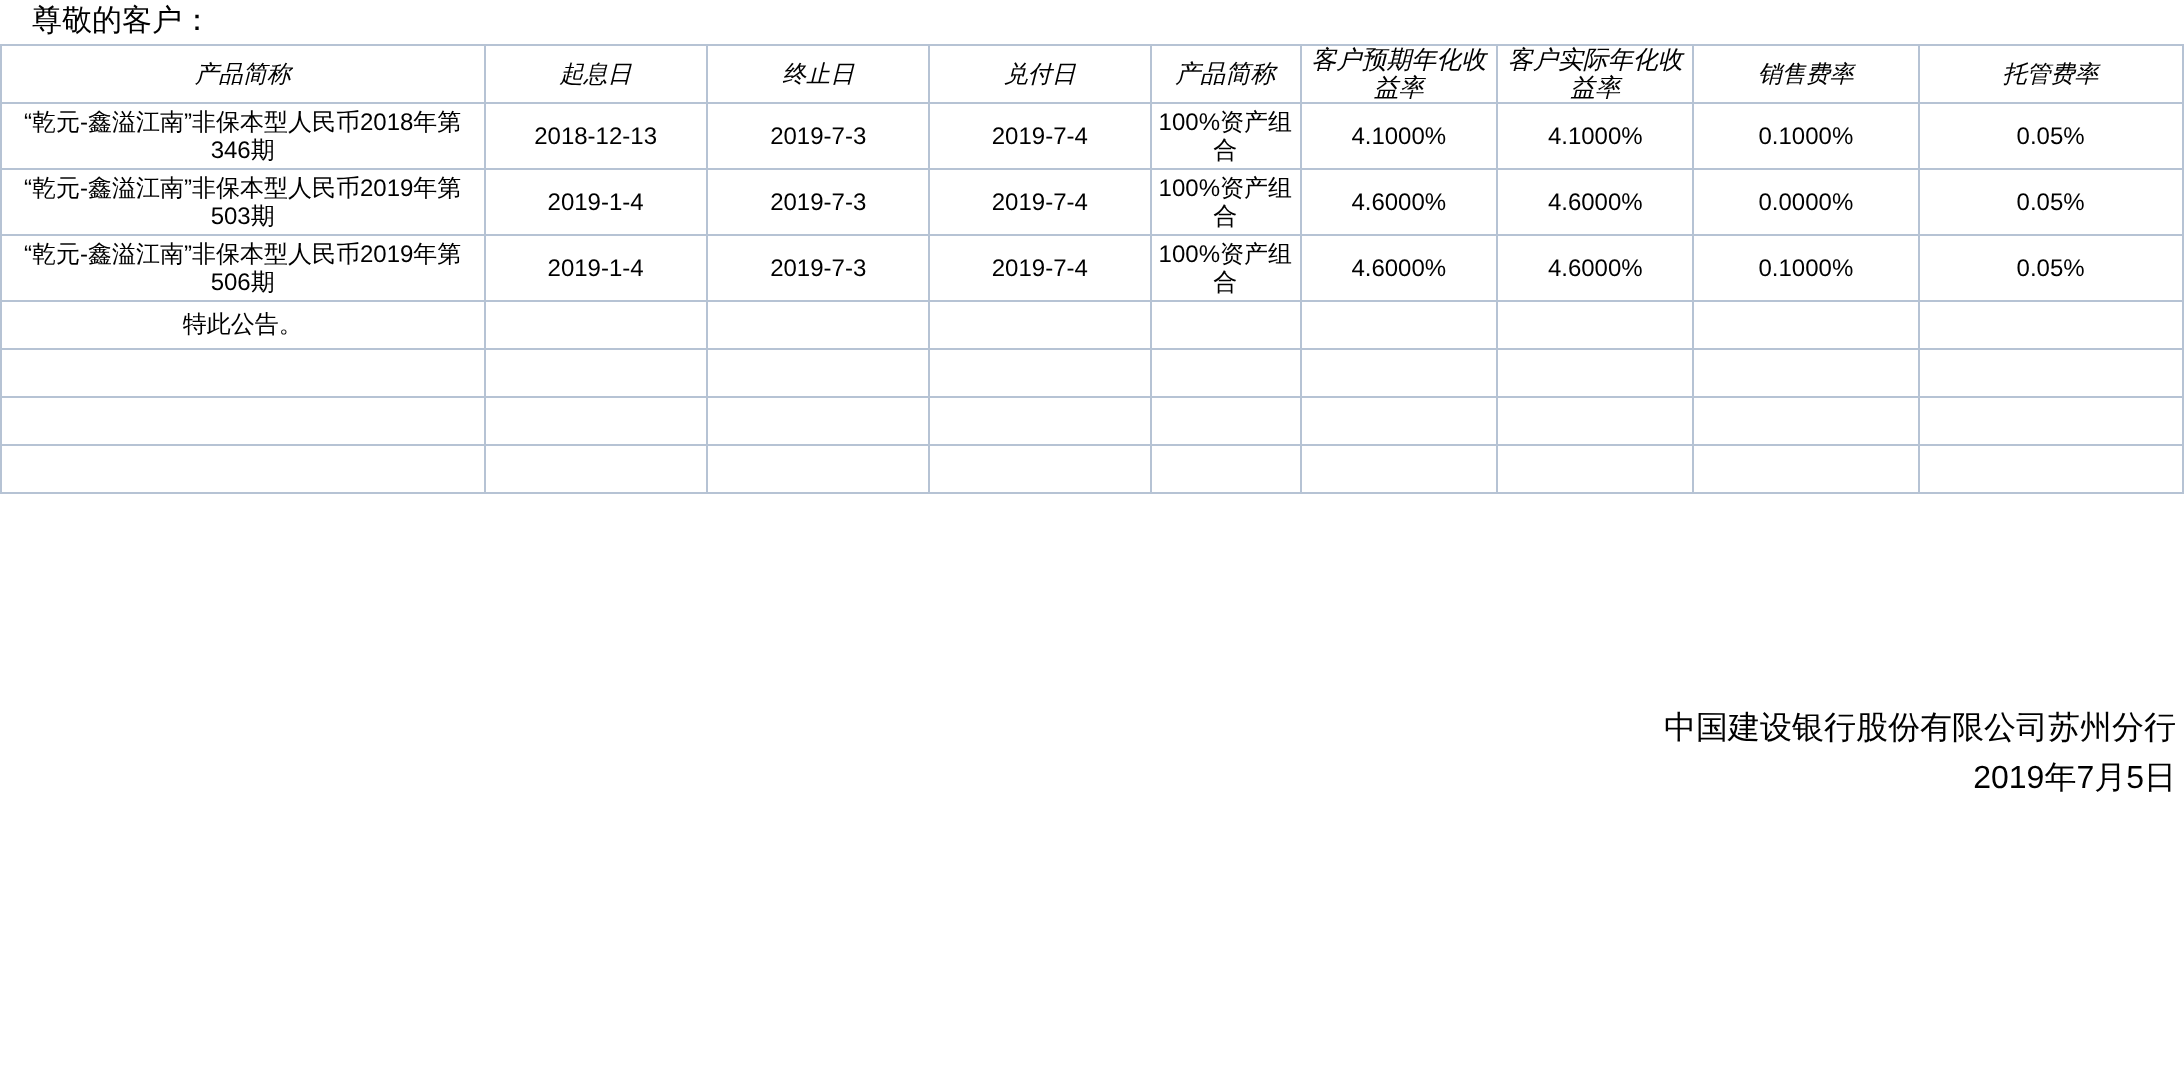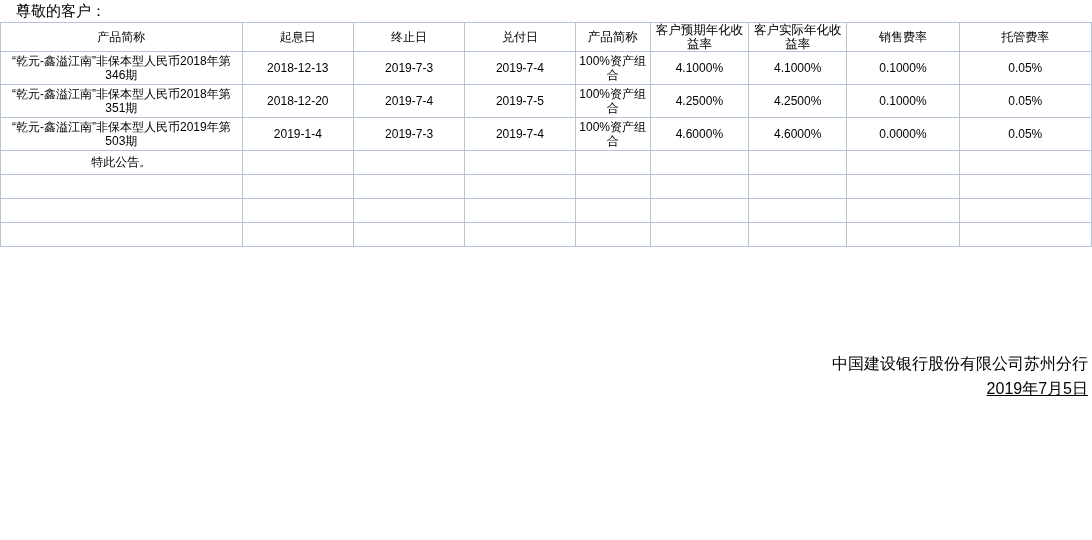--- a/index.html
+++ b/index.html
@@ -43,20 +43,21 @@
     font-weight: normal;
     text-align: center;
     vertical-align: middle;
     overflow: hidden;
   }
   thead th {
     font-weight: bold;
     font-size: 13px;
     height: 26px;
     line-height: 15px;
+    font-style: italic;
   }
   thead th.two-line {
     font-size: 12.5px;
     line-height: 14px;
   }
   td.name {
     text-align: left;
     font-size: 12px;
     line-height: 14px;
     padding-left: 3px;
@@ -133,41 +134,41 @@
         <td class="num">2018-12-13</td>
         <td class="num">2019-7-3</td>
         <td class="num">2019-7-4</td>
         <td class="scope">100%资产组合</td>
         <td class="num">4.1000%</td>
         <td class="num">4.1000%</td>
         <td class="num">0.1000%</td>
         <td class="num">0.05%</td>
       </tr>
       <tr class="data-row">
-        <td class="name">“乾元-鑫溢江南”非保本型人民币2018年第351期</td>
-        <td class="num">2018-12-20</td>
-        <td class="num">2019-7-4</td>
-        <td class="num">2019-7-5</td>
-        <td class="scope">100%资产组合</td>
-        <td class="num">4.2500%</td>
-        <td class="num">4.2500%</td>
-        <td class="num">0.1000%</td>
-        <td class="num">0.05%</td>
-      </tr>
-      <tr class="data-row">
         <td class="name">“乾元-鑫溢江南”非保本型人民币2019年第503期</td>
         <td class="num">2019-1-4</td>
         <td class="num">2019-7-3</td>
         <td class="num">2019-7-4</td>
         <td class="scope">100%资产组合</td>
         <td class="num">4.6000%</td>
         <td class="num">4.6000%</td>
         <td class="num">0.0000%</td>
         <td class="num">0.05%</td>
       </tr>
+      <tr class="data-row">
+        <td class="name">“乾元-鑫溢江南”非保本型人民币2019年第506期</td>
+        <td class="num">2019-1-4</td>
+        <td class="num">2019-7-3</td>
+        <td class="num">2019-7-4</td>
+        <td class="scope">100%资产组合</td>
+        <td class="num">4.6000%</td>
+        <td class="num">4.6000%</td>
+        <td class="num">0.1000%</td>
+        <td class="num">0.05%</td>
+      </tr>
 
       <tr class="blank-row">
         <td class="notice">特此公告。</td>
         <td class="empty"></td>
         <td class="empty"></td>
         <td class="empty"></td>
         <td class="empty"></td>
         <td class="empty"></td>
         <td class="empty"></td>
         <td class="empty"></td>
@@ -203,15 +204,15 @@
         <td class="empty"></td>
         <td class="empty"></td>
         <td class="empty"></td>
         <td class="empty"></td>
         <td class="empty"></td>
       </tr>
     </tbody>
   </table>
 
   <div class="footer-block" style="top:354px;">中国建设银行股份有限公司苏州分行</div>
-  <div class="footer-block" style="top:379px;text-decoration:underline;">2019年7月5日</div>
+  <div class="footer-block" style="top:379px;">2019年7月5日</div>
 
 </div>
 
 </body></html>

